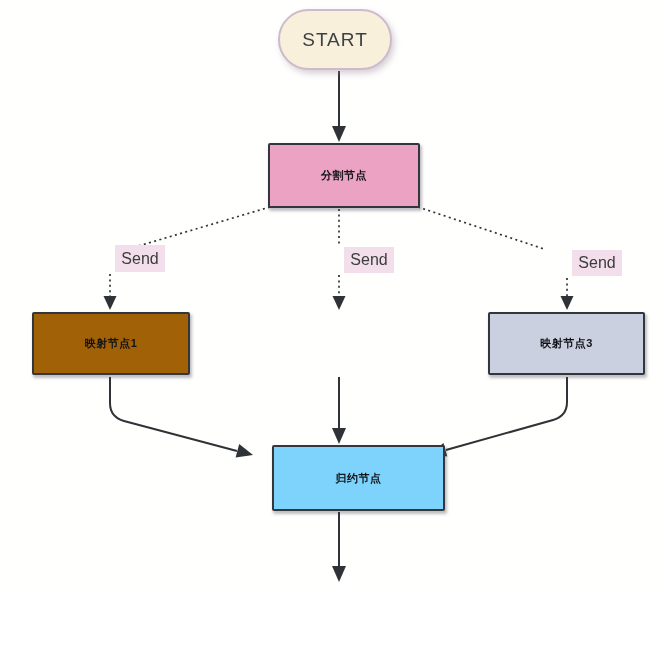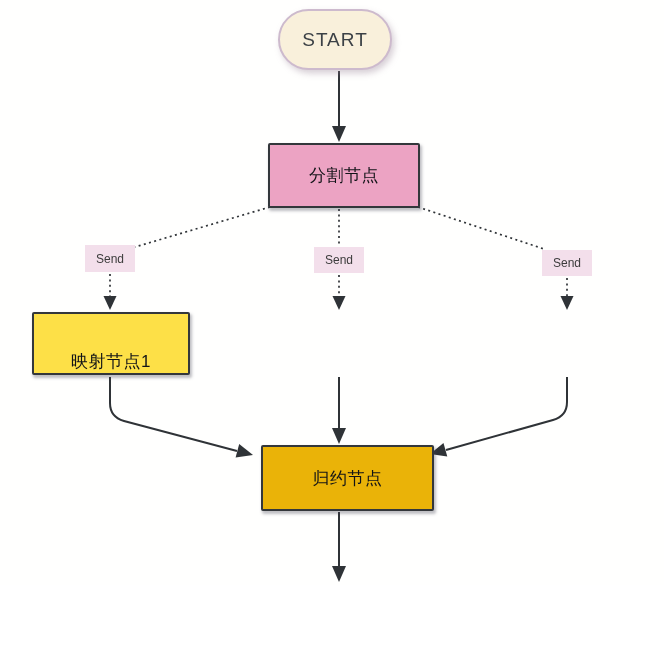--- a/index.html
+++ b/index.html
@@ -35,22 +35,22 @@
     fill: var(--arrow, #2F3337);
     stroke: none;
   }
   .node {
     position: absolute;
     display: flex;
     align-items: center;
     justify-content: center;
     box-sizing: border-box;
     color: #111317;
-    font-size: 17px;
-    font-weight: 400;
+    font-size: 11px;
+    font-weight: 700;
     letter-spacing: 0.5px;
     white-space: nowrap;
   }
   .rect-node {
     border: 2.5px solid var(--node-border, #33373B);
     border-radius: 2px;
     box-shadow: 1.5px 2.5px 3px rgba(70, 70, 85, 0.35);
   }
   .pill-node {
     border: 2px solid var(--pill-border, #CDBACD);
@@ -62,22 +62,23 @@
     box-shadow: 2.5px 3.5px 6px rgba(150, 130, 150, 0.38);
   }
   .send-label {
     position: absolute;
     display: flex;
     align-items: center;
     justify-content: center;
     box-sizing: border-box;
     background: var(--send-bg, #F3DFEB);
     color: var(--send-text, #3C3C3C);
-    font-size: 12px;
+    font-size: 16px;
     font-weight: 400;
+    margin-left: 30px;
   }
 </style>
 </head>
 <body>
 
 <div class="canvas">
 
   <svg class="edges" viewBox="0 0 664 668" xmlns="http://www.w3.org/2000/svg">
 
     <g>
@@ -133,22 +134,25 @@
   <div class="send-label" style="left:85px; top:245px; width:50px; height:27px;">
     <span>Send</span>
   </div>
   <div class="send-label" style="left:314px; top:247px; width:50px; height:26px;">
     <span>Send</span>
   </div>
   <div class="send-label" style="left:542px; top:250px; width:50px; height:26px;">
     <span>Send</span>
   </div>
 
-  <div class="node rect-node" style="left: 32px; top: 312px; width: 158px; height: 63px; background-color: #fde047; align-items: flex-end;">
+  <div class="node rect-node" style="left: 32px; top: 312px; width: 158px; height: 63px; background-color: #a16207;">
     <span>映射节点1</span>
   </div>
+  <div class="node rect-node" style="left: 488px; top: 312px; width: 157px; height: 63px; background-color: rgb(203, 208, 224);">
+    <span>映射节点3</span>
+  </div>
 
-  <div class="node rect-node" style="left: 261px; top: 445px; width: 173px; height: 66px; background-color: #eab308;">
+  <div class="node rect-node" style="left: 272px; top: 445px; width: 173px; height: 66px; background-color: #7dd3fc;">
     <span>归约节点</span>
   </div>
 
 
 </div>
 
 </body></html>

